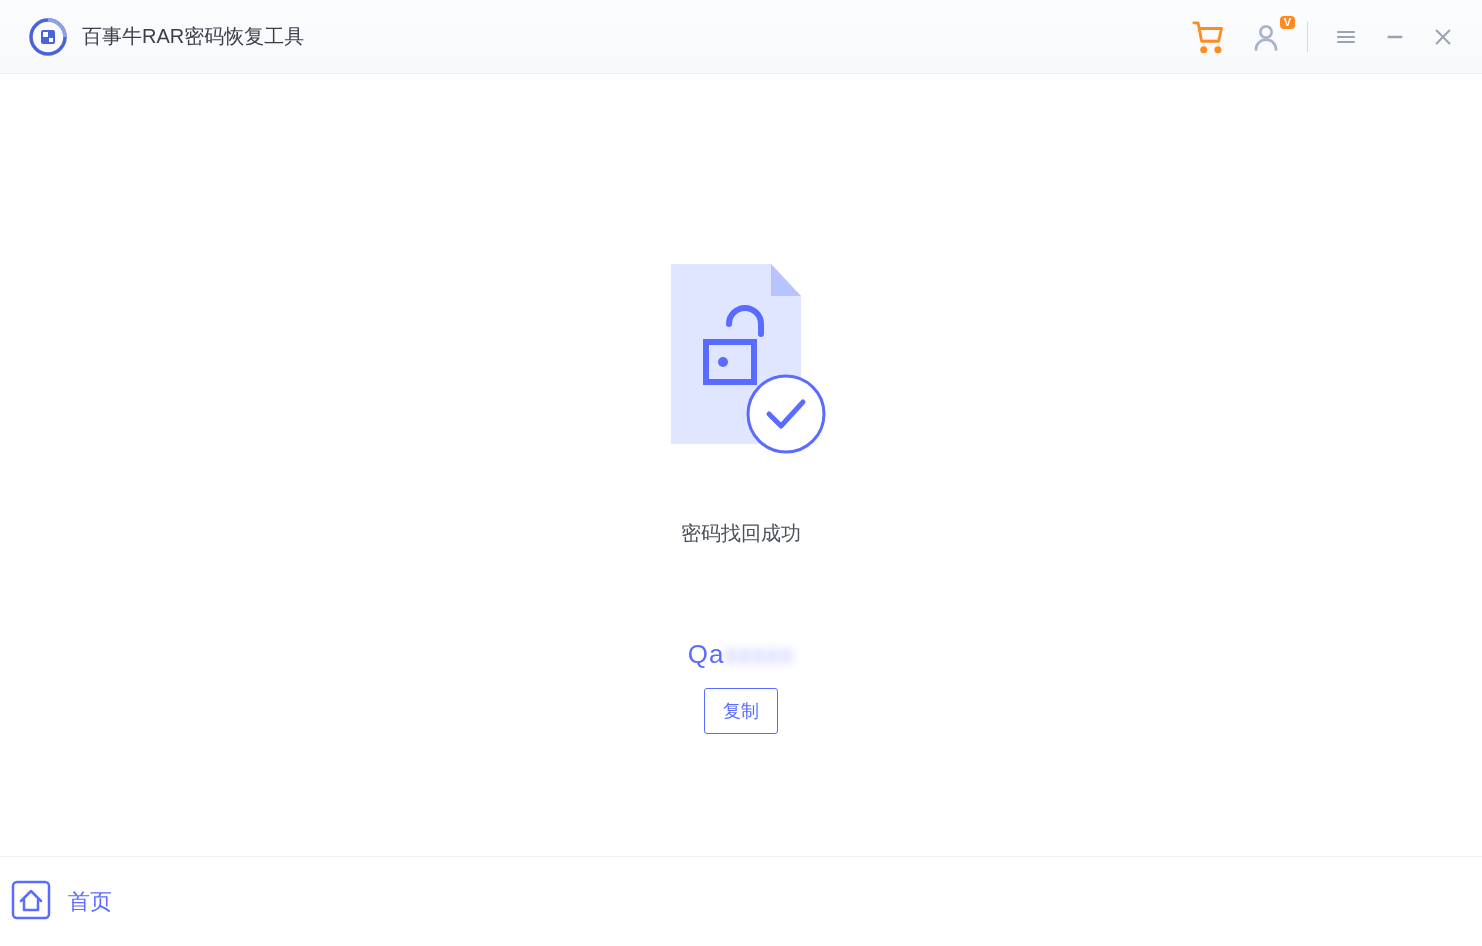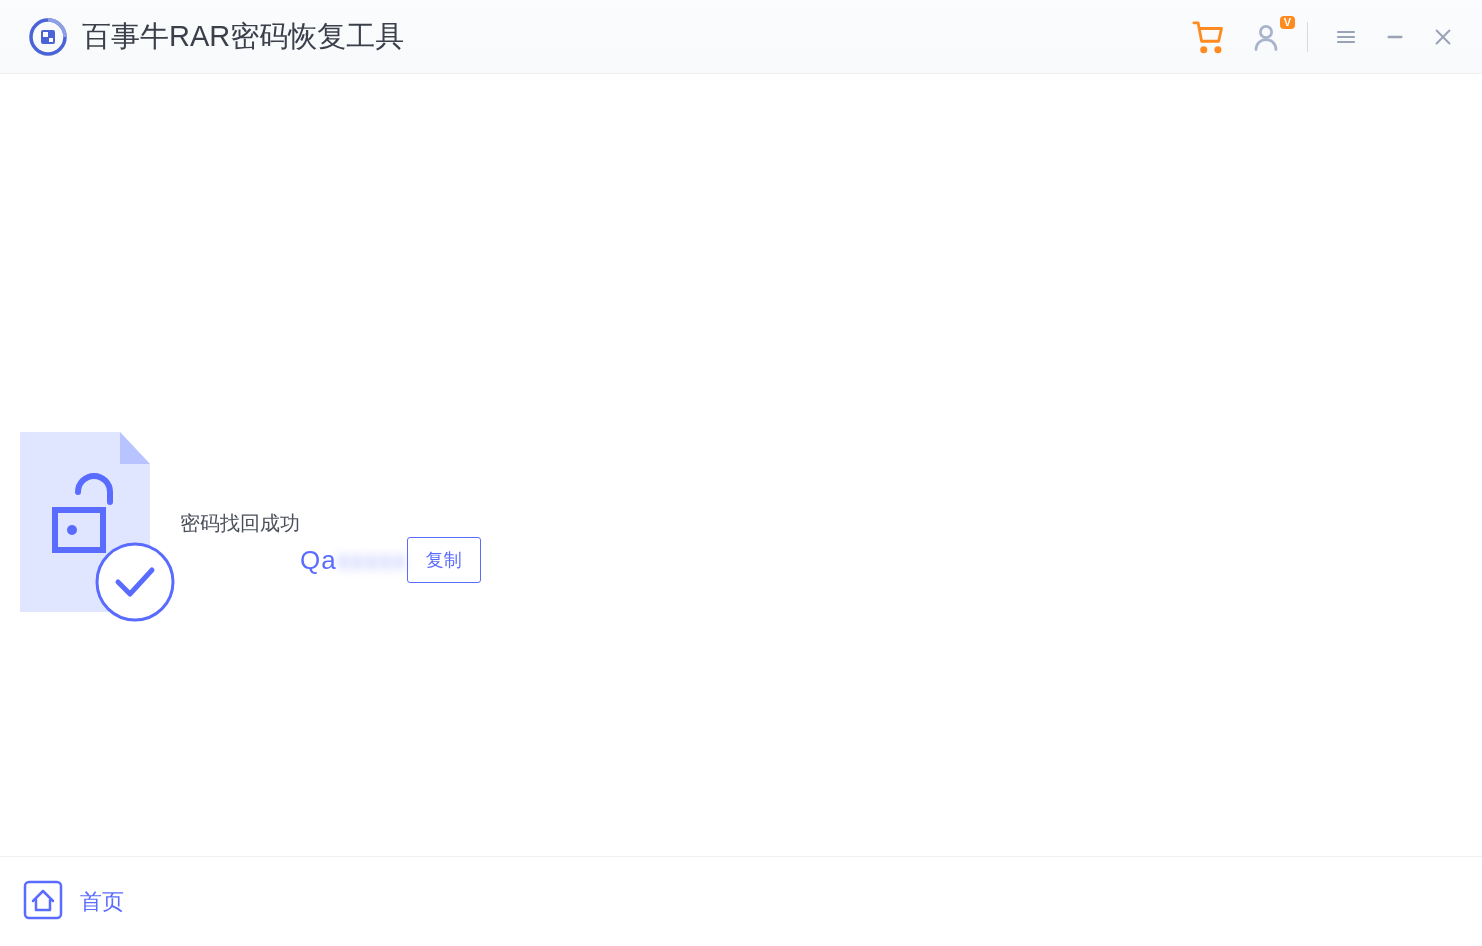--- a/index.html
+++ b/index.html
@@ -24,21 +24,21 @@
       align-items: center;
       padding: 0 28px;
       justify-content: space-between;
     }
     .titlebar-left {
       display: flex;
       align-items: center;
       gap: 14px;
     }
     .app-title {
-      font-size: 29px;
+      font-size: 20px;
       color: #3a3f4a;
       font-weight: 500;
       text-align: right;
     }
     .titlebar-right {
       display: flex;
       align-items: center;
       gap: 26px;
     }
     .titlebar-divider {
@@ -65,21 +65,21 @@
       color: #fff;
       font-size: 11px;
       font-weight: bold;
       padding: 1px 4px;
       border-radius: 4px;
       line-height: 1;
     }
     .main {
       flex: 1;
       display: flex;
-      flex-direction: row;
+      flex-direction: column;
       align-items: center;
       padding-top: 190px;
     }
     .file-illustration {
       position: relative;
       width: 180px;
       height: 200px;
       margin-bottom: 56px;
     }
     .status-text {
@@ -102,21 +102,21 @@
       padding: 10px 18px;
       border-radius: 3px;
       cursor: pointer;
       font-family: inherit;
     }
     .footer {
       height: 90px;
       border-top: 1px solid #eef0f4;
       display: flex;
       align-items: center;
-      padding: 0 22px;
+      padding: 0 10px;
       gap: 16px;
     }
     .home-link {
       display: flex;
       align-items: center;
       gap: 16px;
       cursor: pointer;
     }
     .home-label {
       font-size: 22px;

